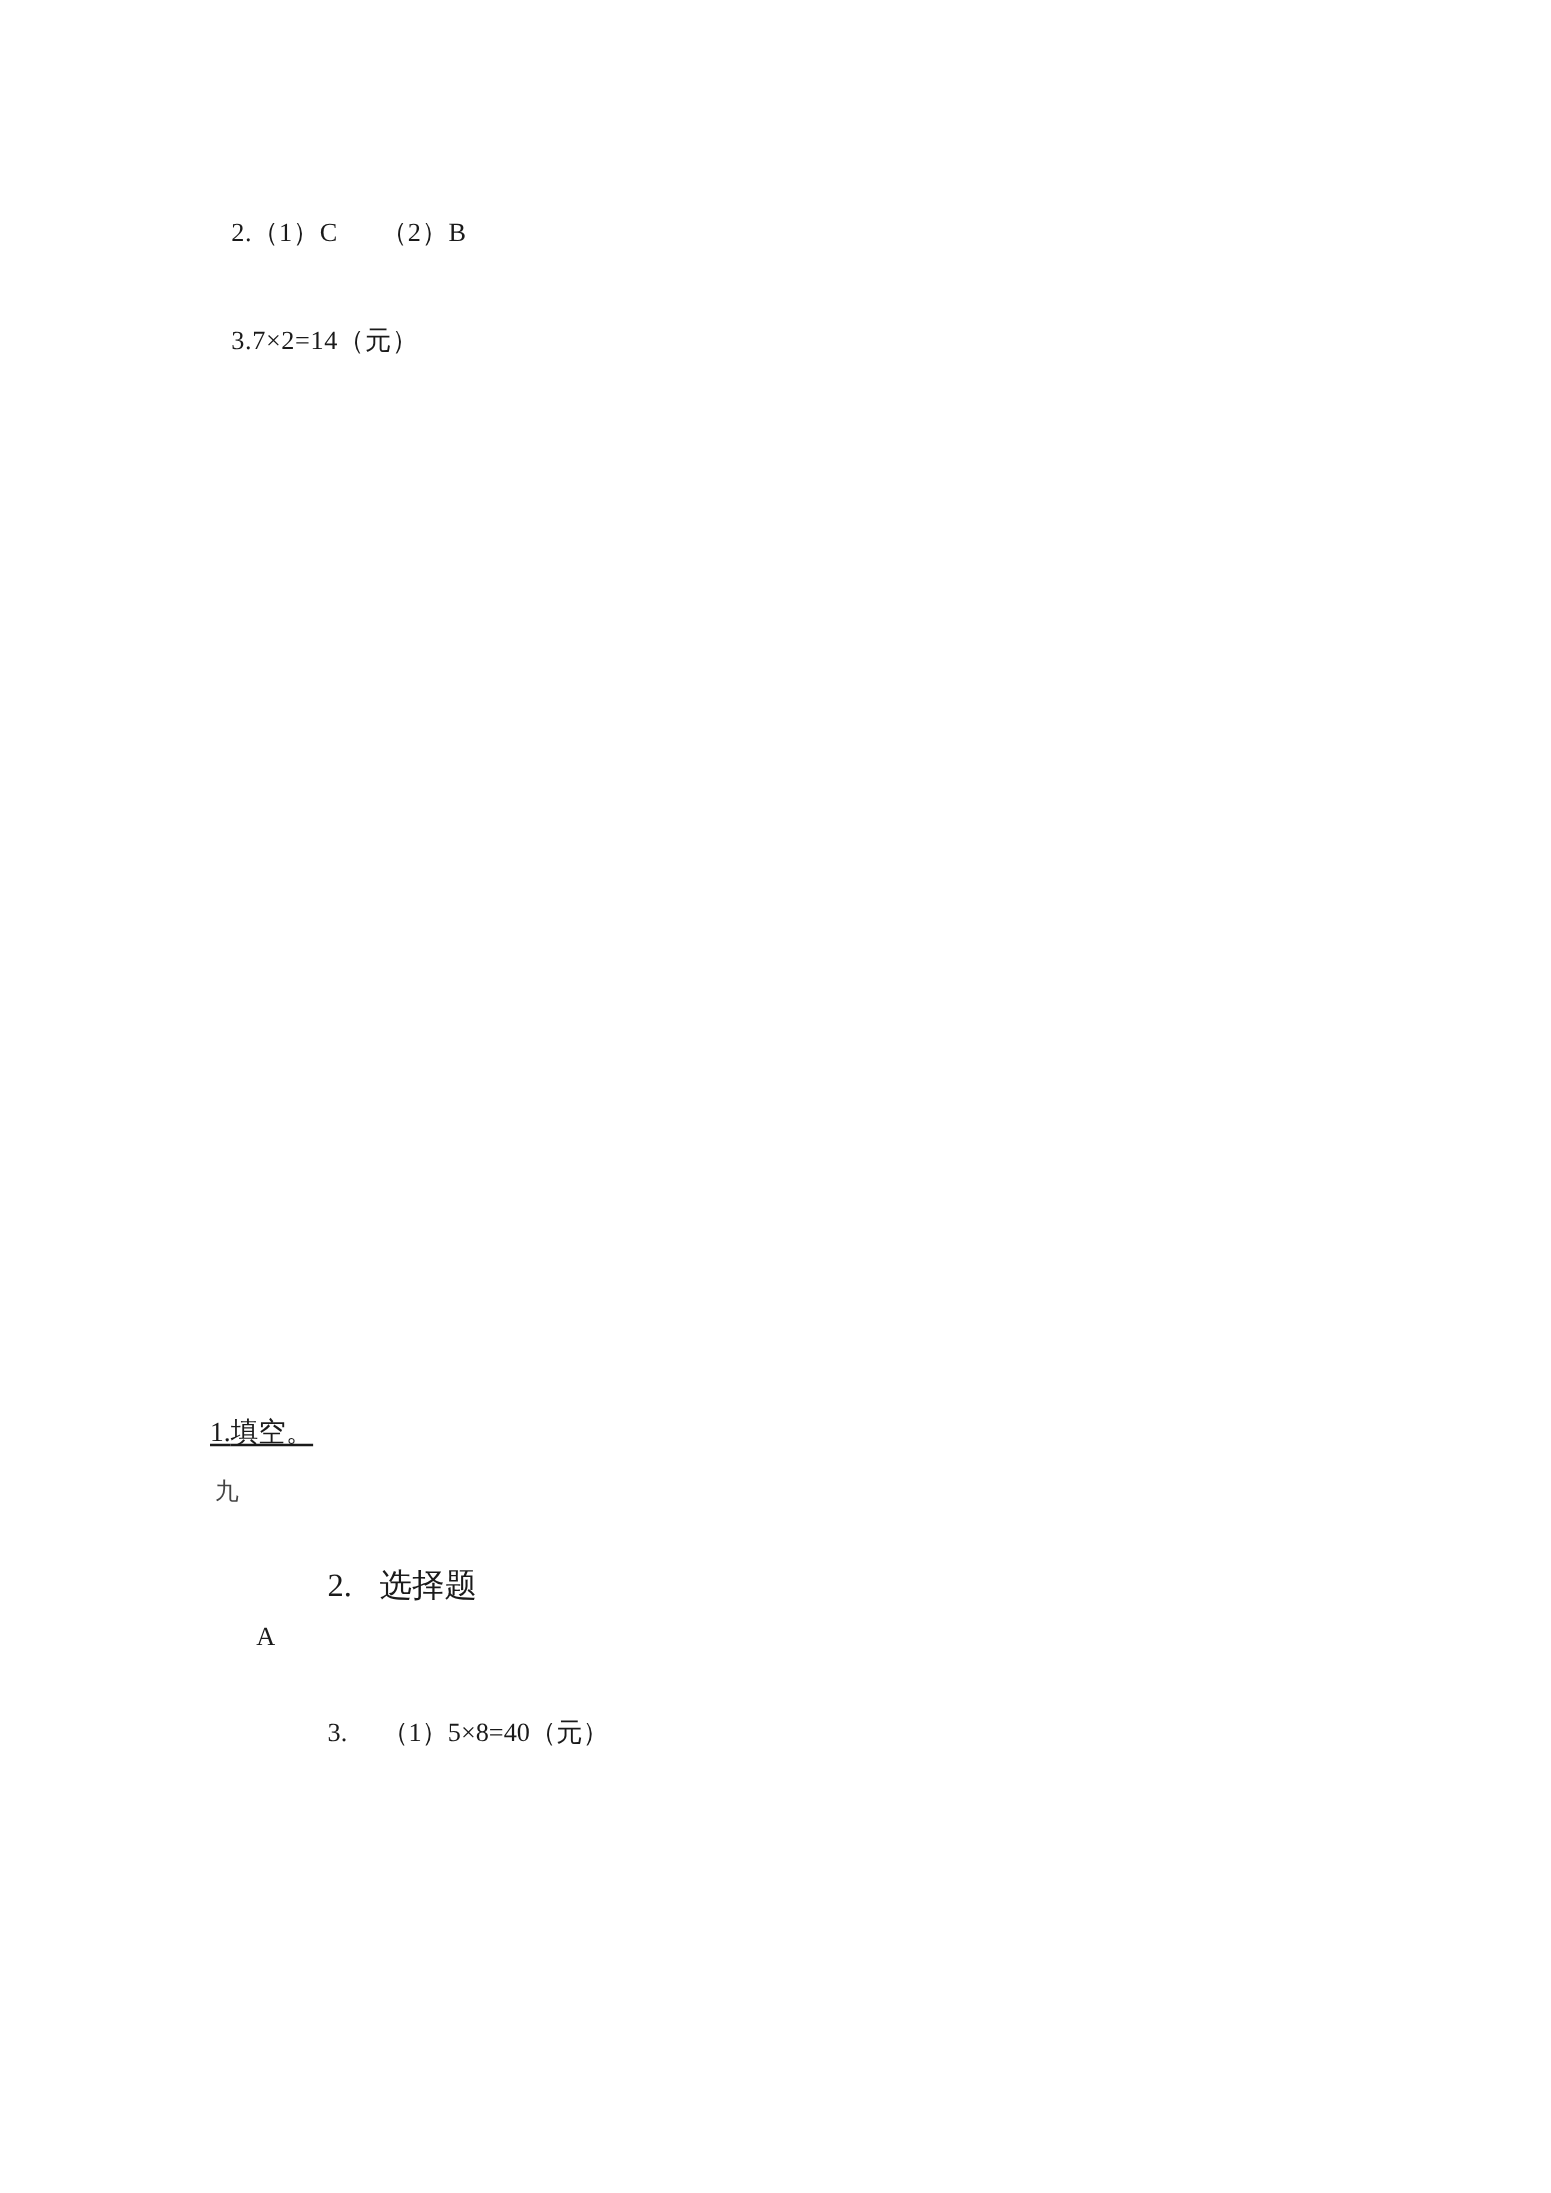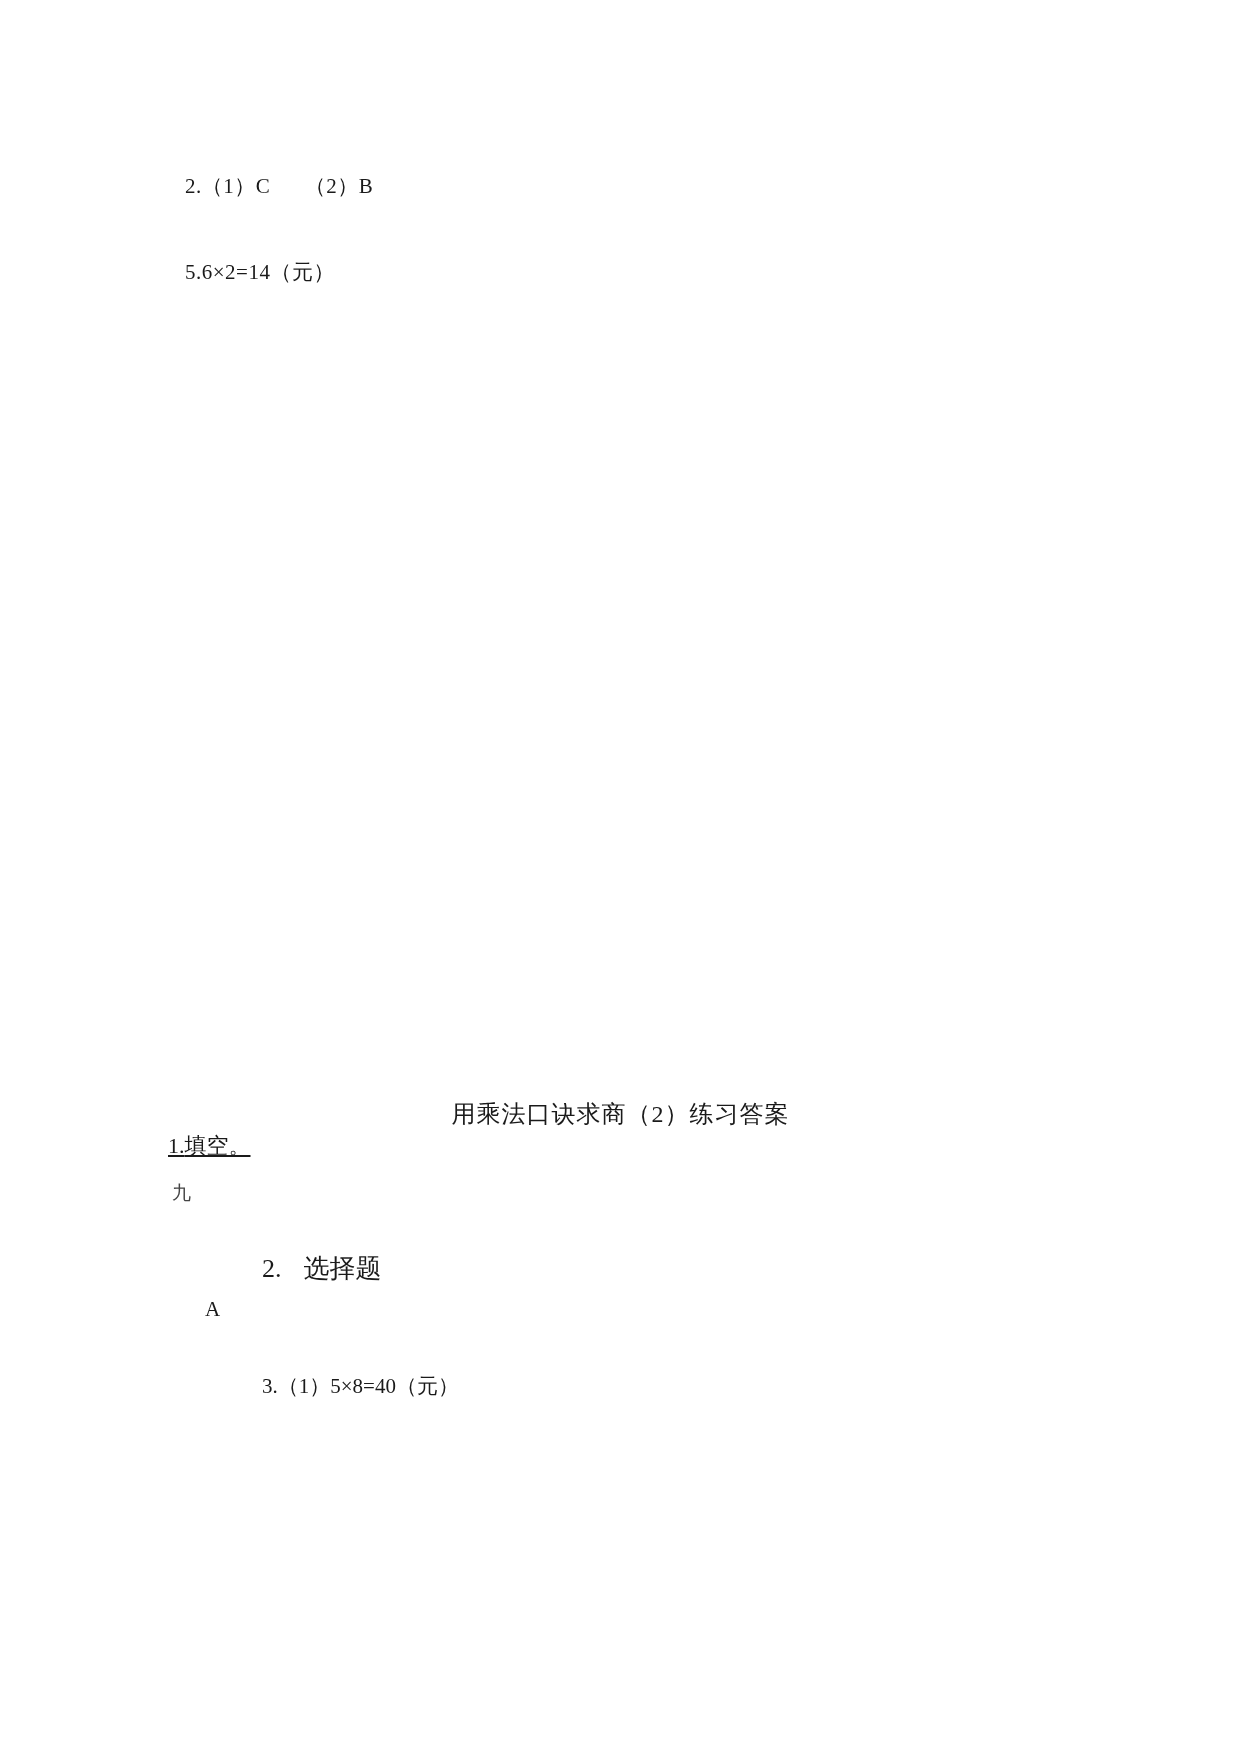--- a/index.html
+++ b/index.html
@@ -67,32 +67,32 @@
     left: 205px;
     top: 1297px;
     font-size: 21px;
   }
   .section-3 {
     left: 262px;
     top: 1372px;
     font-size: 21px;
   }
   .section-3-label {
+    margin-left: 28px;
   }
 </style>
 </head>
 <body>
 
 <div class="page">
 
   <div class="line answer-2">2.（1）C      （2）B</div>
 
-  <div class="line answer-3">5.6×2=14（元）</div>
+  <div class="line answer-3">3.7×2=14（元）</div>
 
-  <div class="line doc-title">用乘法口诀求商（2）练习答案</div>
 
   <div class="line section-1"><span>1.</span><span>填空。</span></div>
 
   <div class="line fill-answer">九</div>
 
   <div class="line section-2"><span>2.</span><span class="section-2-label">选择题</span></div>
 
   <div class="line choice-answer">A</div>
 
   <div class="line section-3"><span>3.</span><span class="section-3-label">（1）5×8=40（元）</span></div>

